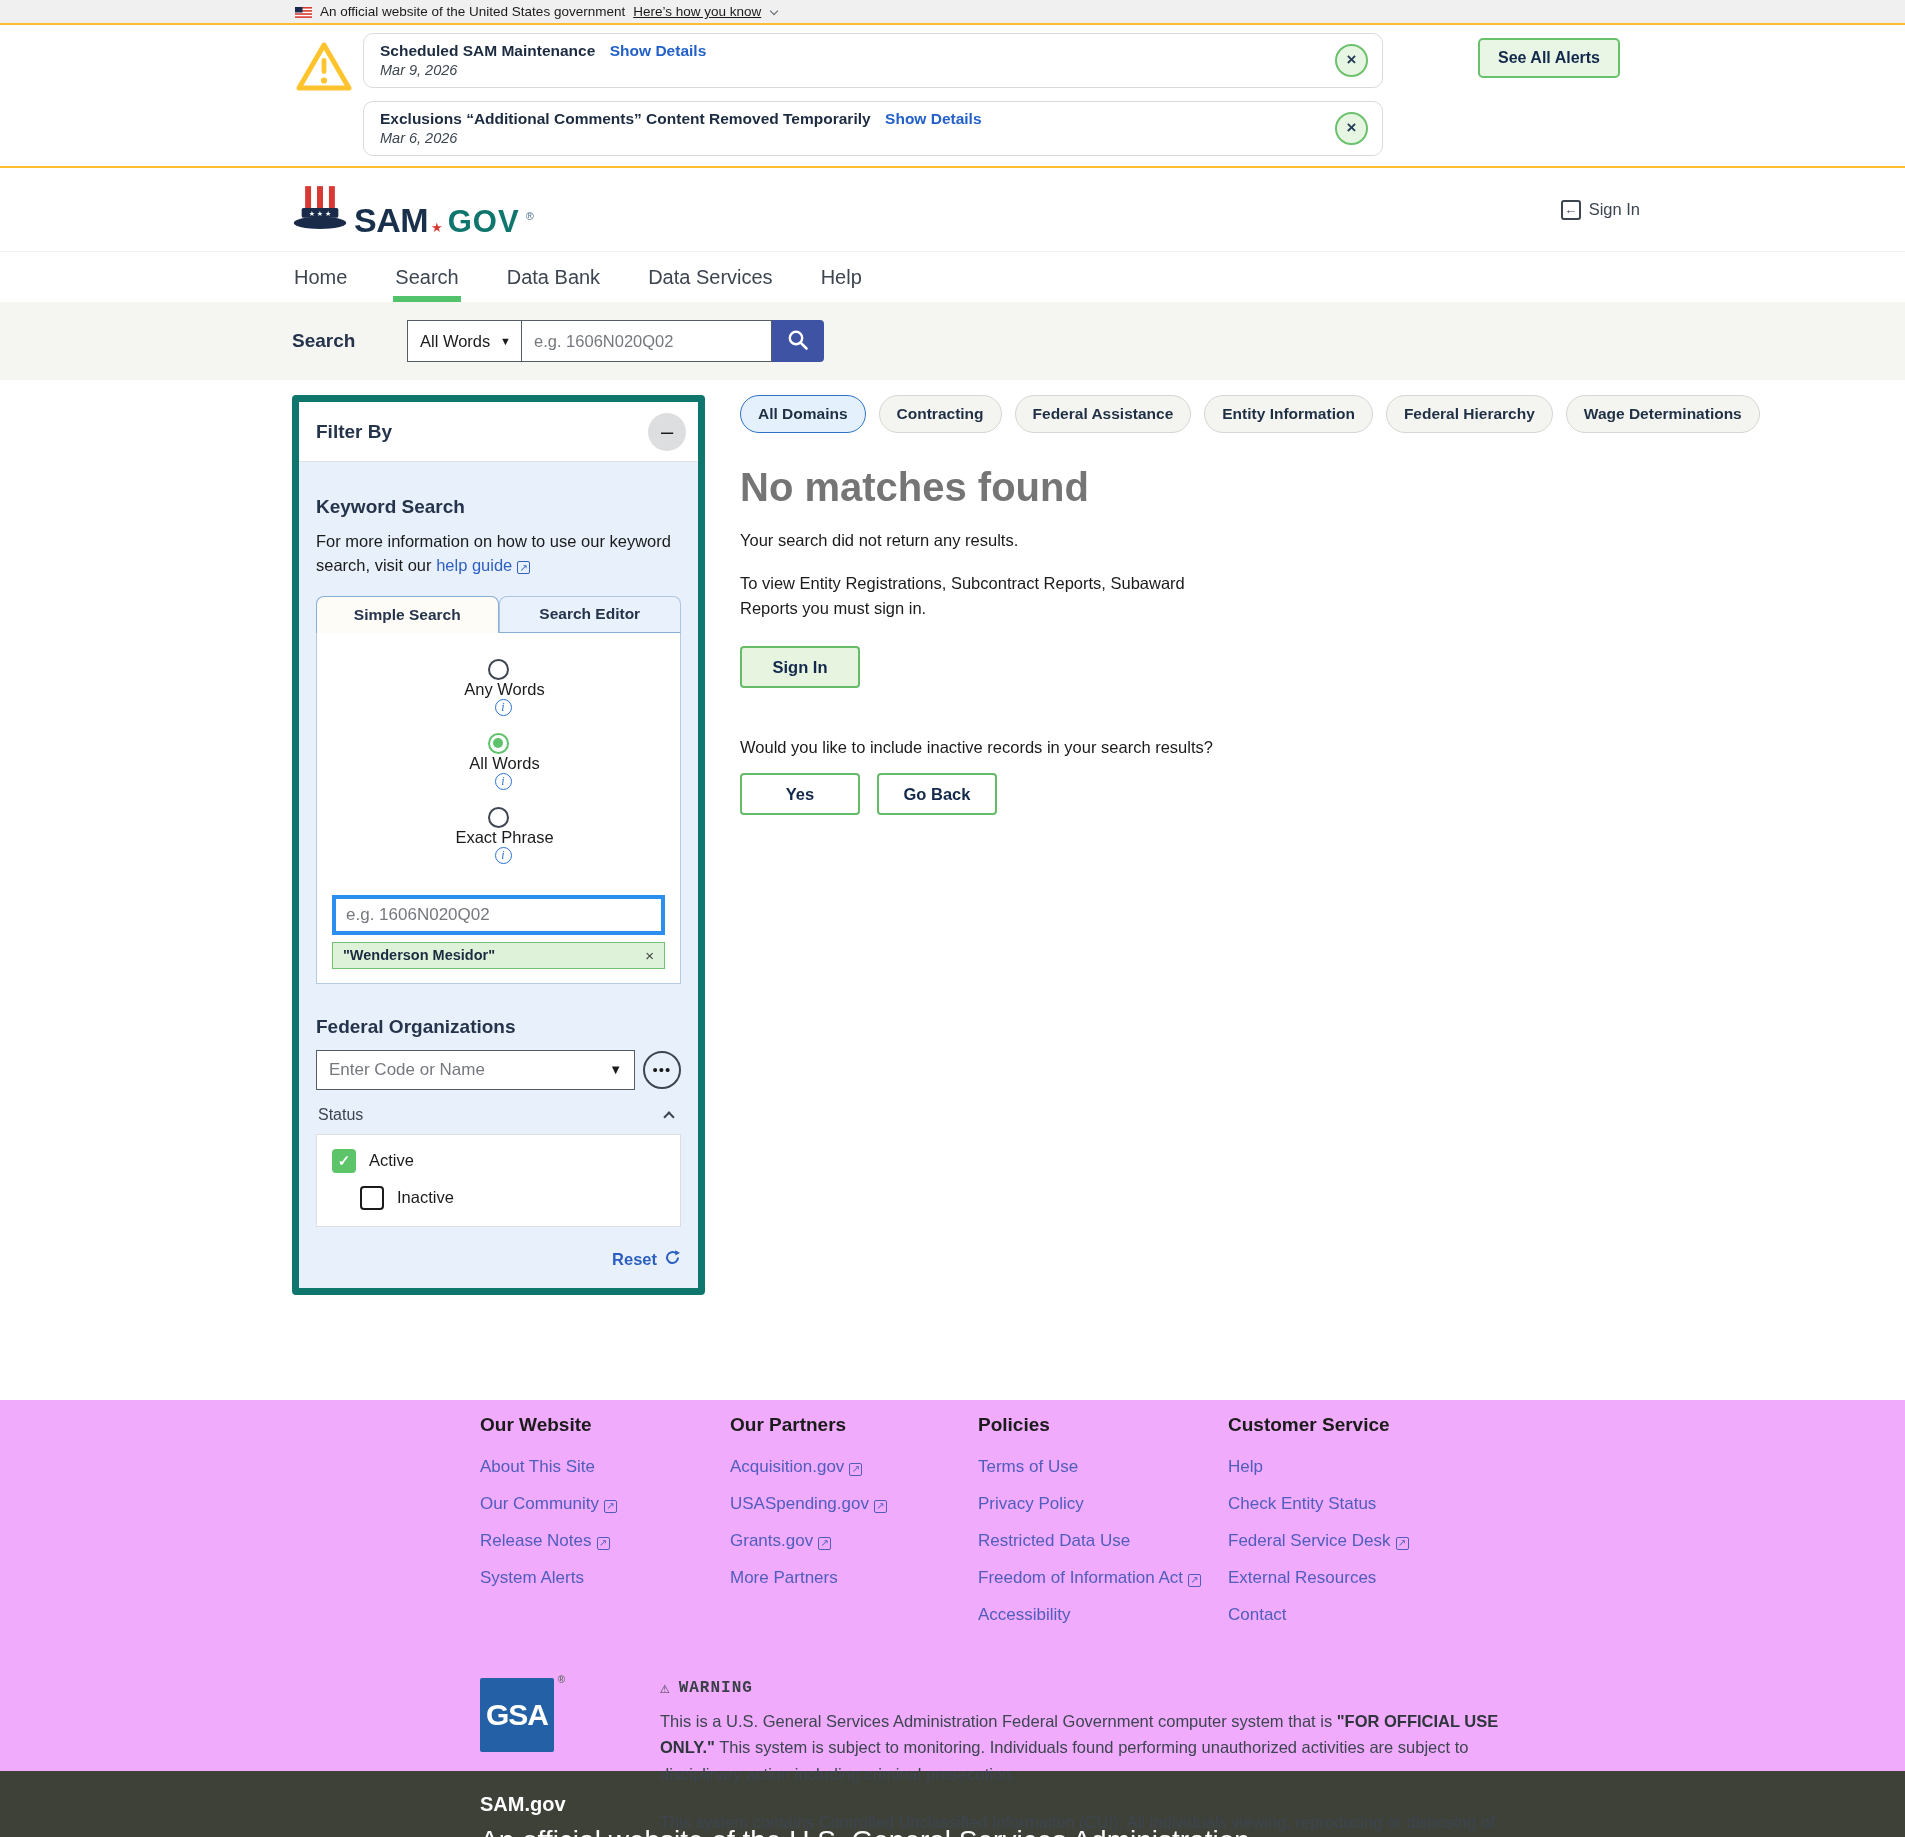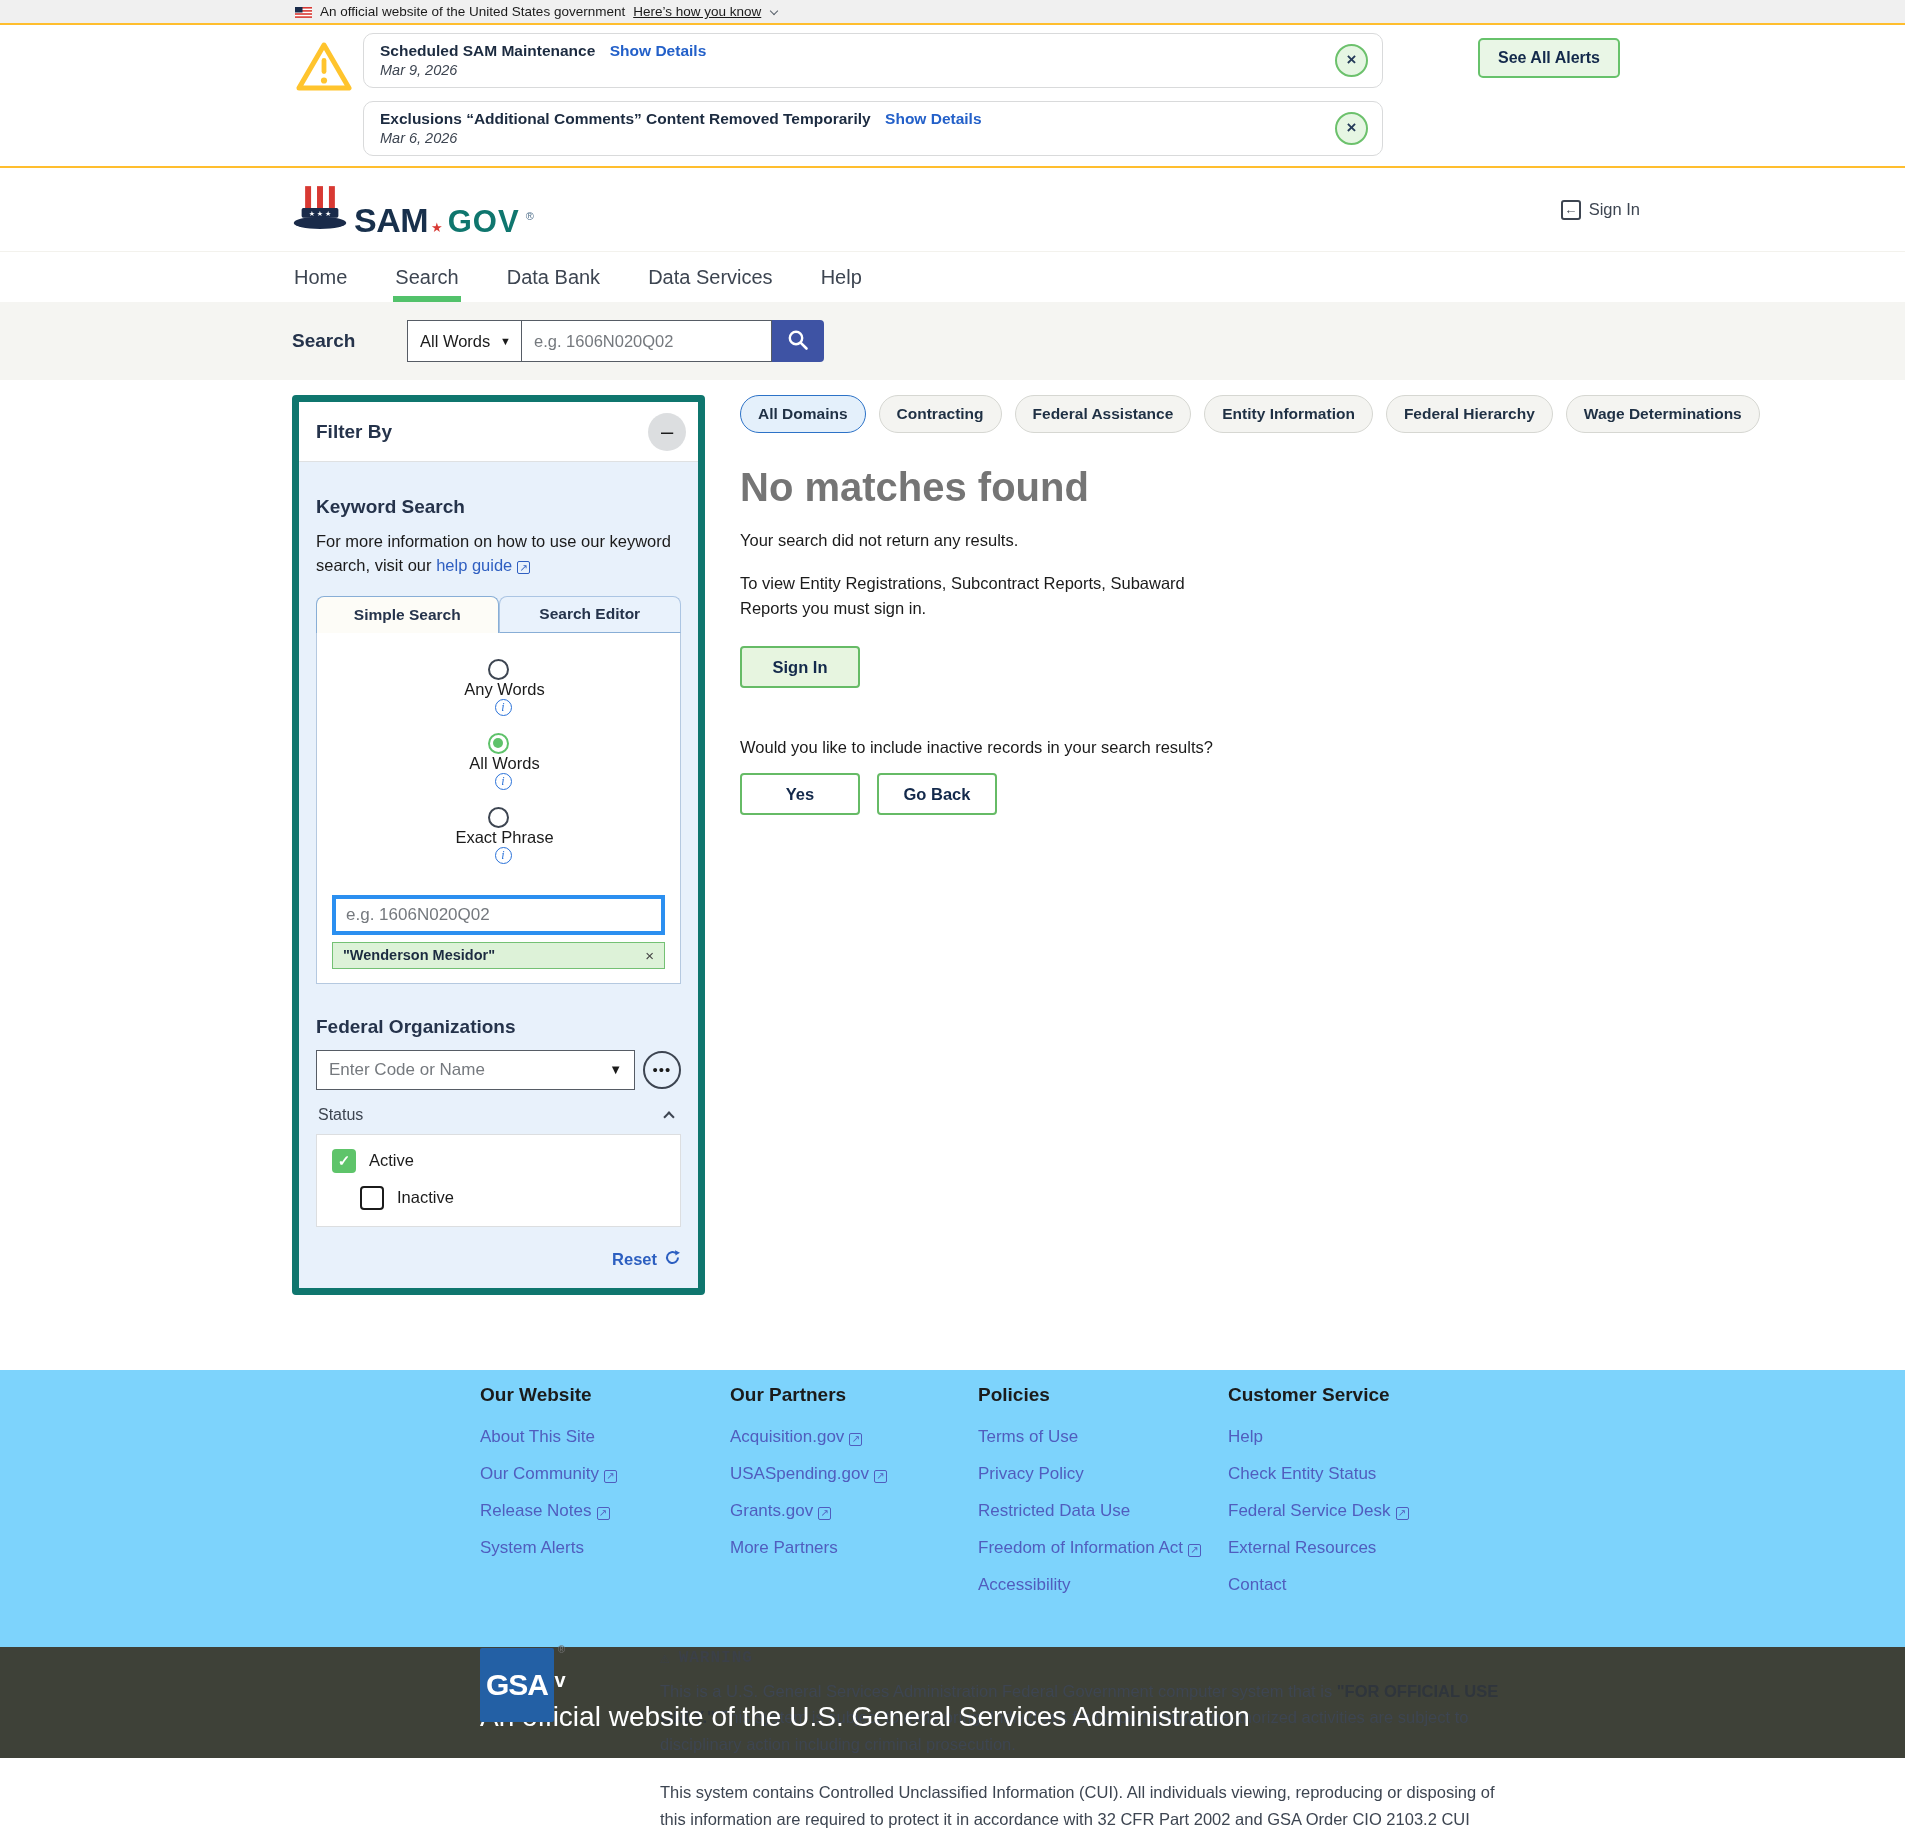--- a/index.html
+++ b/index.html
@@ -135,21 +135,21 @@
   .nm-line { margin-top:18px; font-size:16.5px; color:#1b1b1b; line-height:1.5; }
   .nm-line2 { max-width:505px; }
   .green-btn { height:42px; padding:0 18px; min-width:120px; border:2px solid #66bb66; border-radius:4px;
     font-weight:bold; font-size:16.5px; color:#13294b; cursor:pointer; font-family:inherit; }
   .green-btn.filled { background:#e7f5e0; margin-top:26px; }
   .green-btn.outline { background:#fff; }
   .question { margin-top:50px; font-size:16.5px; color:#1b1b1b; }
   .yn-row { margin-top:16px; display:flex; gap:17px; }
 
   
-  .page-footer { background:#7dd3fc; padding:14px 0 0 480px; height:277px; }
+  .page-footer { background:#f0abfc; padding:14px 0 0 480px; height:371px;margin-top:30px; }
   .foot-cols { display:flex; }
   .foot-col { width:250px; padding-right:10px; }
   .foot-col:nth-child(2){ width:248px; }
   .foot-head { font-weight:bold; font-size:19px; color:#1b1b1b; margin-bottom:21px; }
   .foot-link { font-size:17px; color:#505dbe; margin-bottom:17px; cursor:pointer; }
   .gsa-row { display:flex; margin-top:36px; }
   .gsa-logo { width:74px; height:74px; background:#2360a5; color:#fff; border-radius:2px; display:flex;
     align-items:center; justify-content:center; font-size:30px; font-weight:bold; letter-spacing:-1px;
     position:relative; flex:0 0 auto; }
   .gsa-logo .reg { position:absolute; top:-4px; right:-10px; color:#6b6b6b; font-size:10px; }

